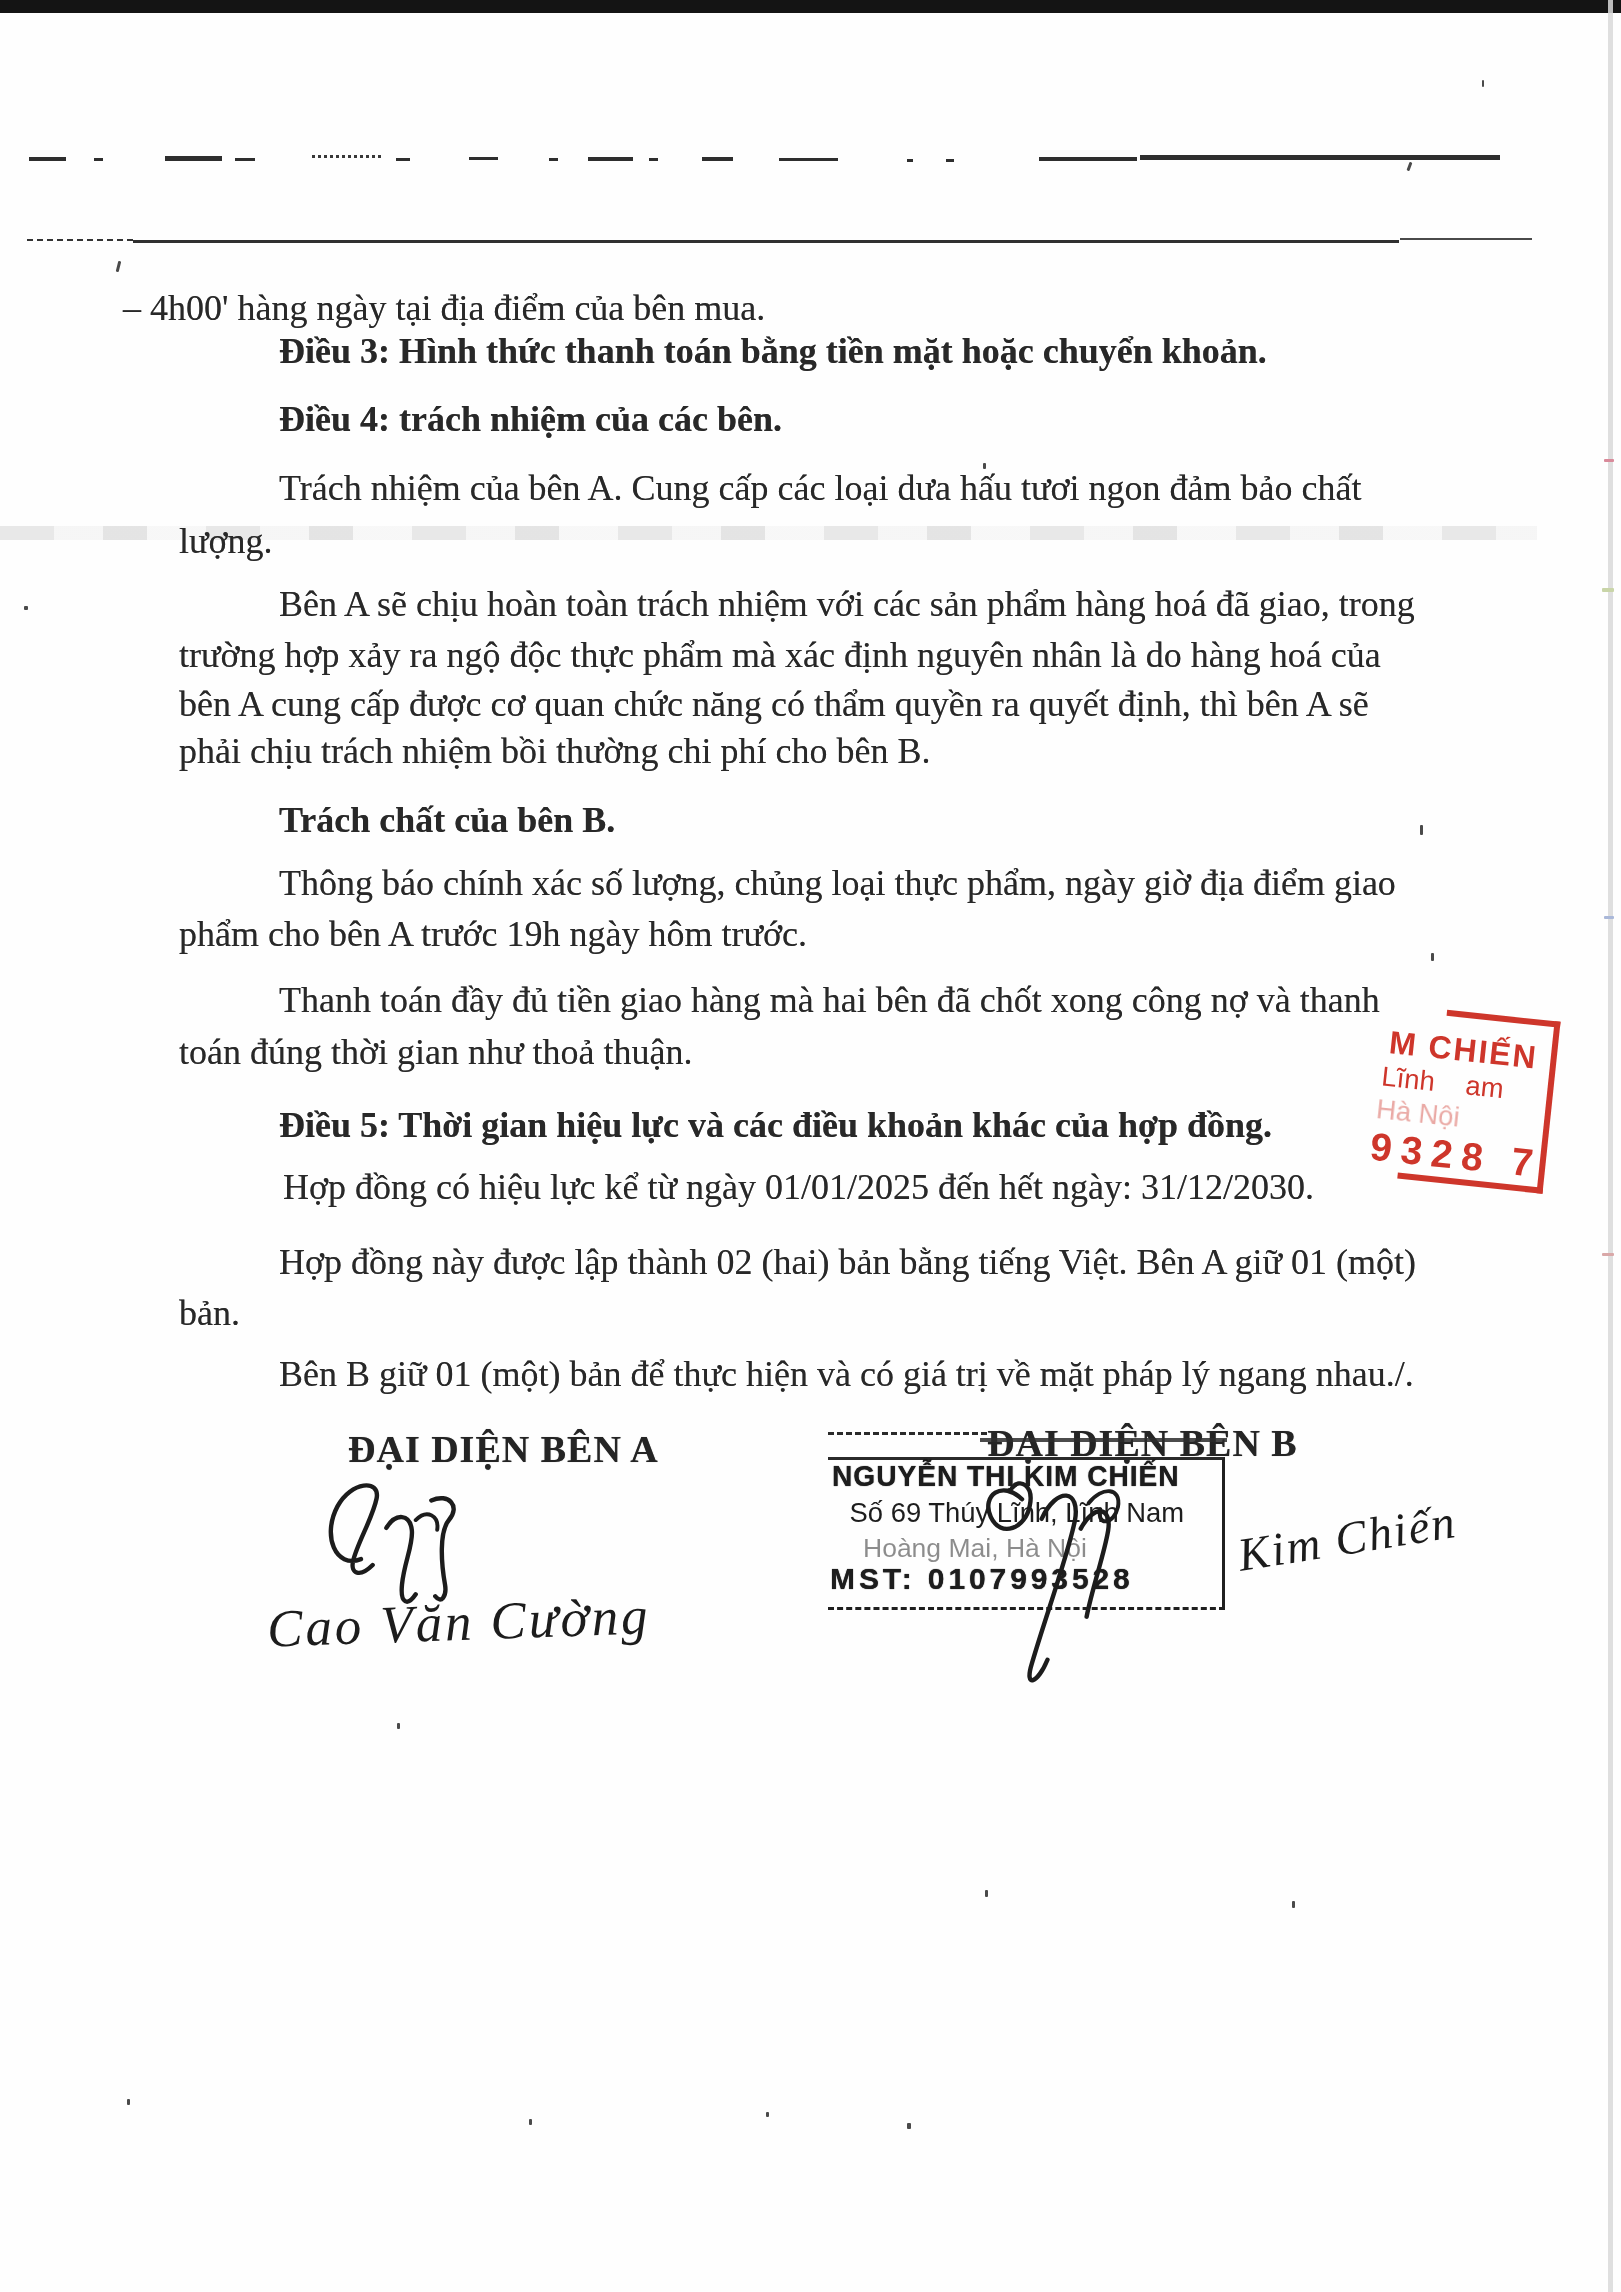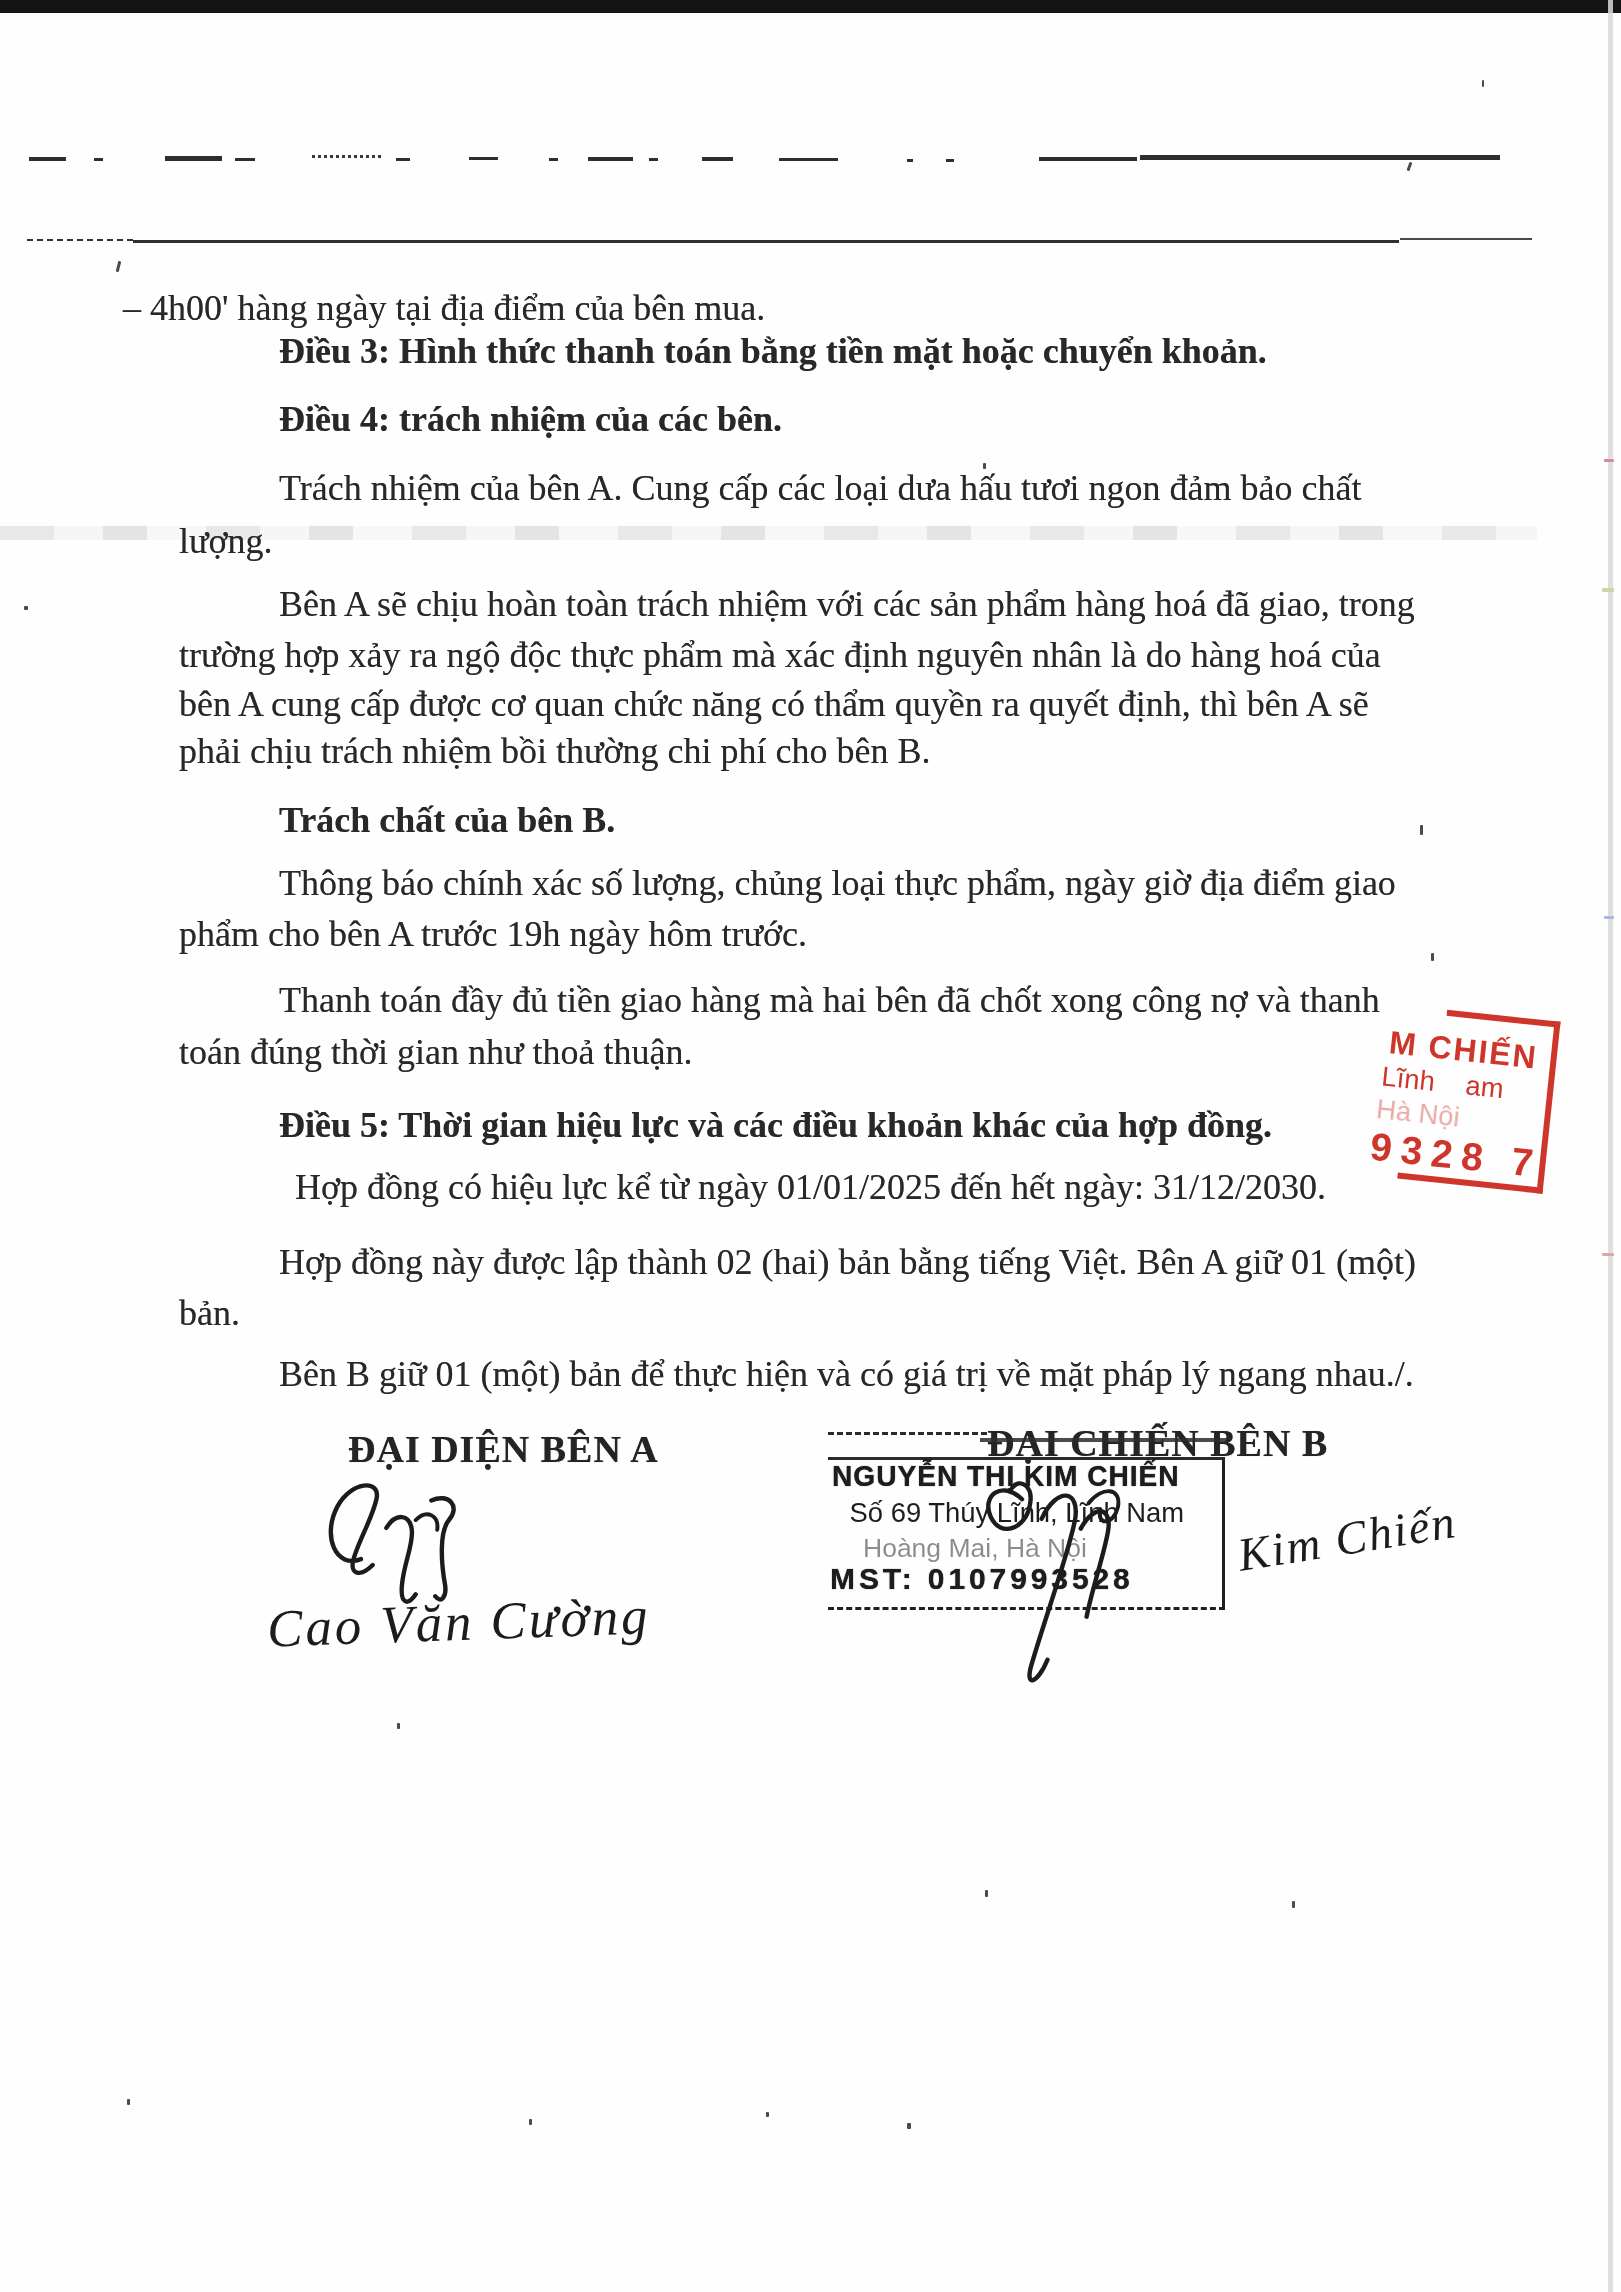--- a/index.html
+++ b/index.html
@@ -127,28 +127,28 @@
   <div class="ln" style="left:279px;top:585px;">Bên A sẽ chịu hoàn toàn trách nhiệm với các sản phẩm hàng hoá đã giao, trong</div>
   <div class="ln" style="left:179px;top:636px;">trường hợp xảy ra ngộ độc thực phẩm mà xác định nguyên nhân là do hàng hoá của</div>
   <div class="ln" style="left:179px;top:685px;">bên A cung cấp được cơ quan chức năng có thẩm quyền ra quyết định, thì bên A sẽ</div>
   <div class="ln" style="left:179px;top:732px;">phải chịu trách nhiệm bồi thường chi phí cho bên B.</div>
   <div class="ln b" style="left:279px;top:801px;">Trách chất của bên B.</div>
   <div class="ln" style="left:279px;top:864px;">Thông báo chính xác số lượng, chủng loại thực phẩm, ngày giờ địa điểm giao</div>
   <div class="ln" style="left:179px;top:915px;">phẩm cho bên A trước 19h ngày hôm trước.</div>
   <div class="ln" style="left:179px;top:1033px;">toán đúng thời gian như thoả thuận.</div>
   <div class="ln" style="left:279px;top:981px;">Thanh toán đầy đủ tiền giao hàng mà hai bên đã chốt xong công nợ và thanh</div>
   <div class="ln b" style="left:279px;top:1106px;">Điều 5: Thời gian hiệu lực và các điều khoản khác của hợp đồng.</div>
-  <div class="ln" style="left:295px;top:1168px;">Hợp đồng  có hiệu lực kể từ ngày 01/01/2025 đến hết ngày: 31/12/2030.</div>
+  <div class="ln" style="left:283px;top:1168px;">Hợp đồng  có hiệu lực kể từ ngày 01/01/2025 đến hết ngày: 31/12/2030.</div>
   <div class="ln" style="left:279px;top:1243px;">Hợp đồng này được lập thành 02 (hai) bản bằng tiếng Việt. Bên A giữ 01 (một)</div>
   <div class="ln" style="left:179px;top:1294px;">bản.</div>
   <div class="ln" style="left:279px;top:1355px;">Bên B giữ 01 (một) bản để thực hiện và có giá trị về mặt pháp lý ngang nhau./.</div>
 
   <div class="rep-title" style="left:348px;top:1427px;">ĐẠI DIỆN BÊN A</div>
   <div class="dashrow" style="left:828px;top:1432px;width:159px;border-top:3.9px dashed #2a2a2a;"></div>
-  <div class="rep-title" style="left:987px;top:1421px;">ĐẠI CHIẾN BÊN B</div>
+  <div class="rep-title" style="left:987px;top:1421px;">ĐẠI DIỆN BÊN B</div>
   <div class="artifact" style="left:980px;top:1438px;width:247px;height:3.9px;background:#2b2b2b;opacity:.85;"></div>
 
   <div class="stamp-black">
     <div class="s1">NGUYỄN THỊ KIM CHIẾN</div>
     <div class="s2">Số 69 Thúy Lĩnh, Lĩnh Nam</div>
     <div class="s3">Hoàng Mai, Hà Nội</div>
     <div class="s4">MST: 0107993528</div>
   </div>
 
   <div class="stamp-red">

